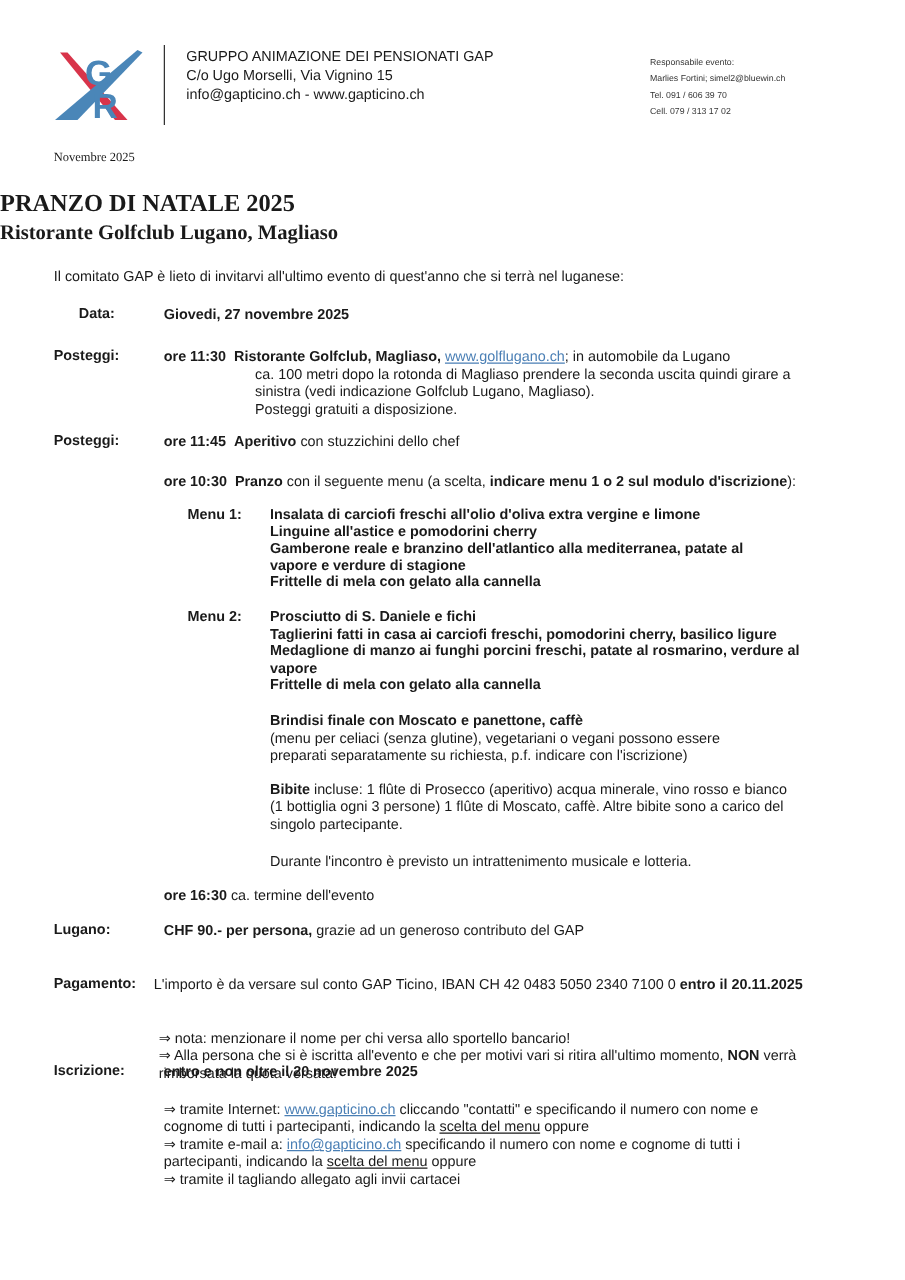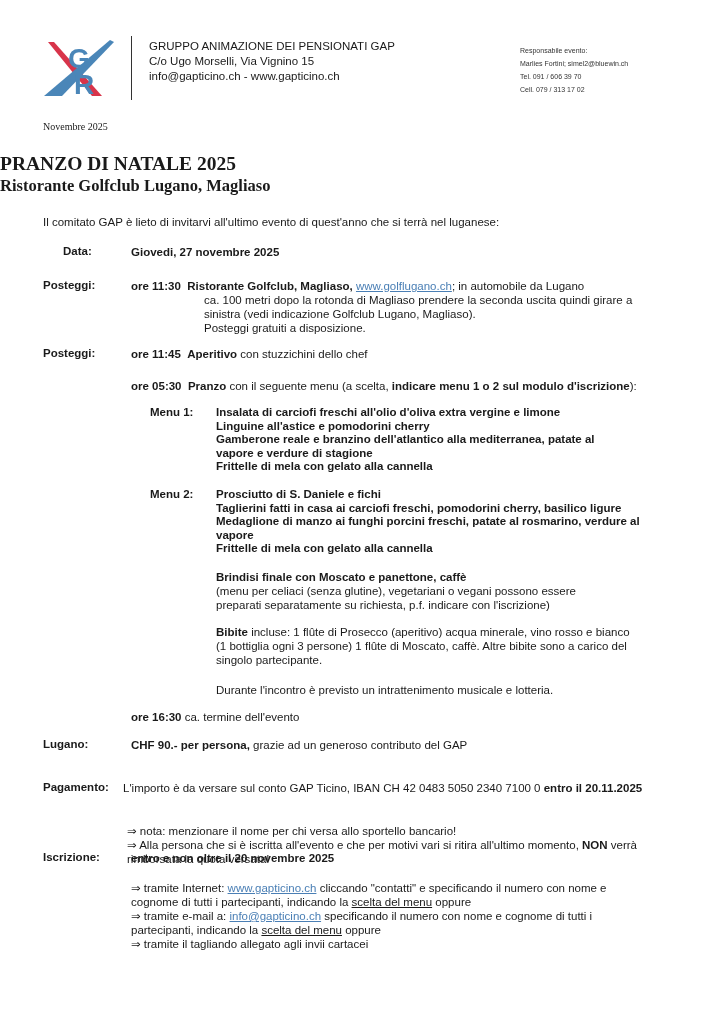--- a/index.html
+++ b/index.html
@@ -65,21 +65,21 @@
   <div>ca. 100 metri dopo la rotonda di Magliaso prendere la seconda uscita quindi girare a</div>
   <div>sinistra (vedi indicazione Golfclub Lugano, Magliaso).</div>
   <div>Posteggi gratuiti a disposizione.</div>
 </div>
 
 <div class="abs lbl" style="left:43px;top:347px;">Posteggi:</div>
 <div class="abs txt" style="left:131px;top:347px;">
   <span class="b">ore 11:45</span>&nbsp;&nbsp;<span class="b">Aperitivo</span><span> con stuzzichini dello chef</span>
 </div>
 <div class="abs txt" style="left:131px;top:379px;">
-  <span class="b">ore 05:30</span>&nbsp;&nbsp;<span class="b">Pranzo</span><span> con il seguente menu (a scelta, </span><span class="b">indicare menu 1 o 2 sul modulo d'iscrizione</span><span>):</span>
+  <span class="b">ore 10:30</span>&nbsp;&nbsp;<span class="b">Pranzo</span><span> con il seguente menu (a scelta, </span><span class="b">indicare menu 1 o 2 sul modulo d'iscrizione</span><span>):</span>
 </div>
 
 <div class="abs menu-block" style="left:150px;top:406px;">Menu 1:</div>
 <div class="abs menu-block" style="left:216px;top:406px;">
   <div>Insalata di carciofi freschi all'olio d'oliva extra vergine e limone</div>
   <div>Linguine all'astice e pomodorini cherry</div>
   <div>Gamberone reale e branzino dell'atlantico alla mediterranea, patate al</div>
   <div>vapore e verdure di stagione</div>
   <div>Frittelle di mela con gelato alla cannella</div>
 </div>

